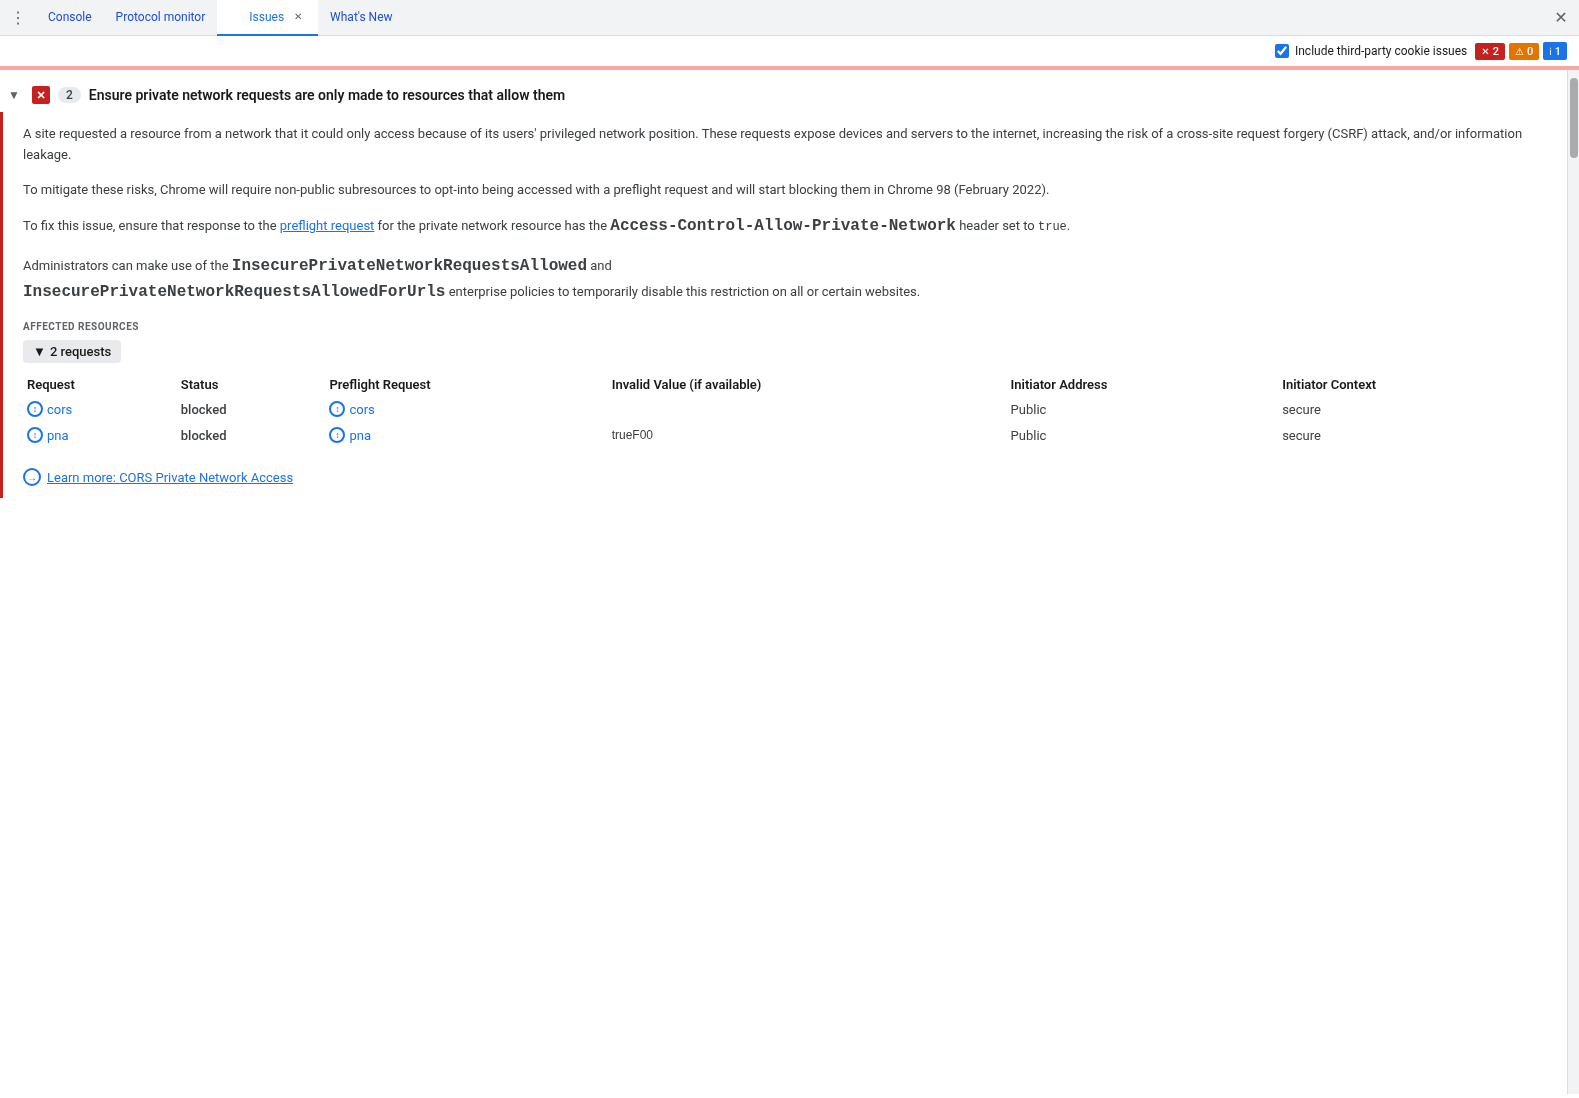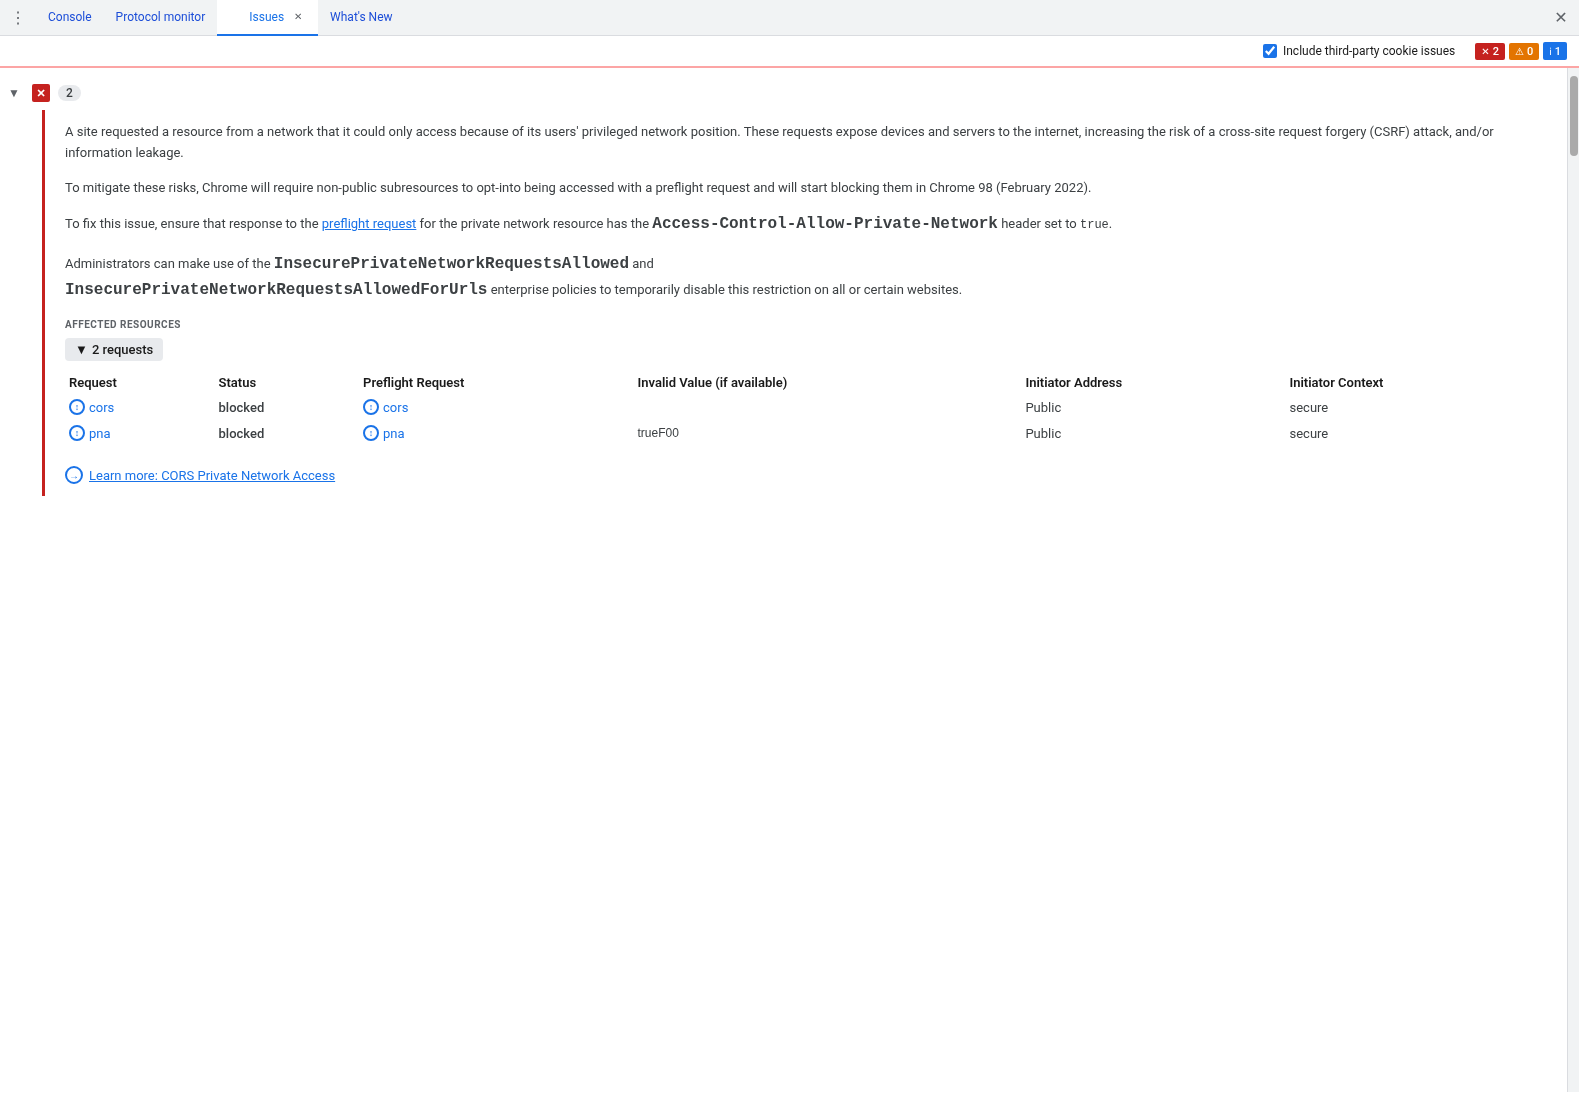--- a/index.html
+++ b/index.html
@@ -81,23 +81,23 @@
       color: #5f6368;
       font-size: 16px;
     }
 
     
     .toolbar {
       display: flex;
       align-items: center;
       justify-content: flex-end;
       padding: 6px 12px;
-      border-bottom: 2px solid #fca5a5;
+      border-bottom: 4px solid #fca5a5;
       background: #fff;
-      gap: 20px;
+      gap: 8px;
     }
     .checkbox-label {
       display: flex;
       align-items: center;
       gap: 6px;
       font-size: 12px;
       color: #1a1a1a;
     }
     .checkbox-label input[type="checkbox"] {
       accent-color: #1a73e8;
@@ -205,21 +205,20 @@
     }
     .issue-title {
       font-size: 14px;
       font-weight: 600;
       color: #1a1a1a;
     }
 
     
     .issue-body {
       border-left: 3px solid #c5221f;
-      margin-left: 42px;
       padding: 12px 24px 12px 20px;
     }
     .issue-description {
       font-size: 13px;
       line-height: 1.6;
       color: #3c4043;
       margin-bottom: 16px;
     }
     .issue-description p {
       margin-bottom: 14px;
@@ -385,20 +384,21 @@
 </div>
 
 <div class="main-content">
   <div class="issues-panel">
     <div class="issue-group">
 
       <div class="issue-header">
         <span class="chevron">▼</span>
         <div class="error-icon">✕</div>
         <span class="issue-count-badge">2</span>
+        <span class="issue-title">Ensure private network requests are only made to resources that allow them</span>
       </div>
 
       <div class="issue-body">
         <div class="issue-description">
           <p>
             <span>A site requested a resource from a network that it could only access because of its users' privileged network position. These requests expose devices and servers to the internet, increasing the risk of a cross-site request forgery (CSRF) attack, and/or information leakage.</span>
           </p>
           <p>
             <span>To mitigate these risks, Chrome will require non-public subresources to opt-into being accessed with a preflight request and will start blocking them in Chrome 98 (February 2022).</span>
           </p>

